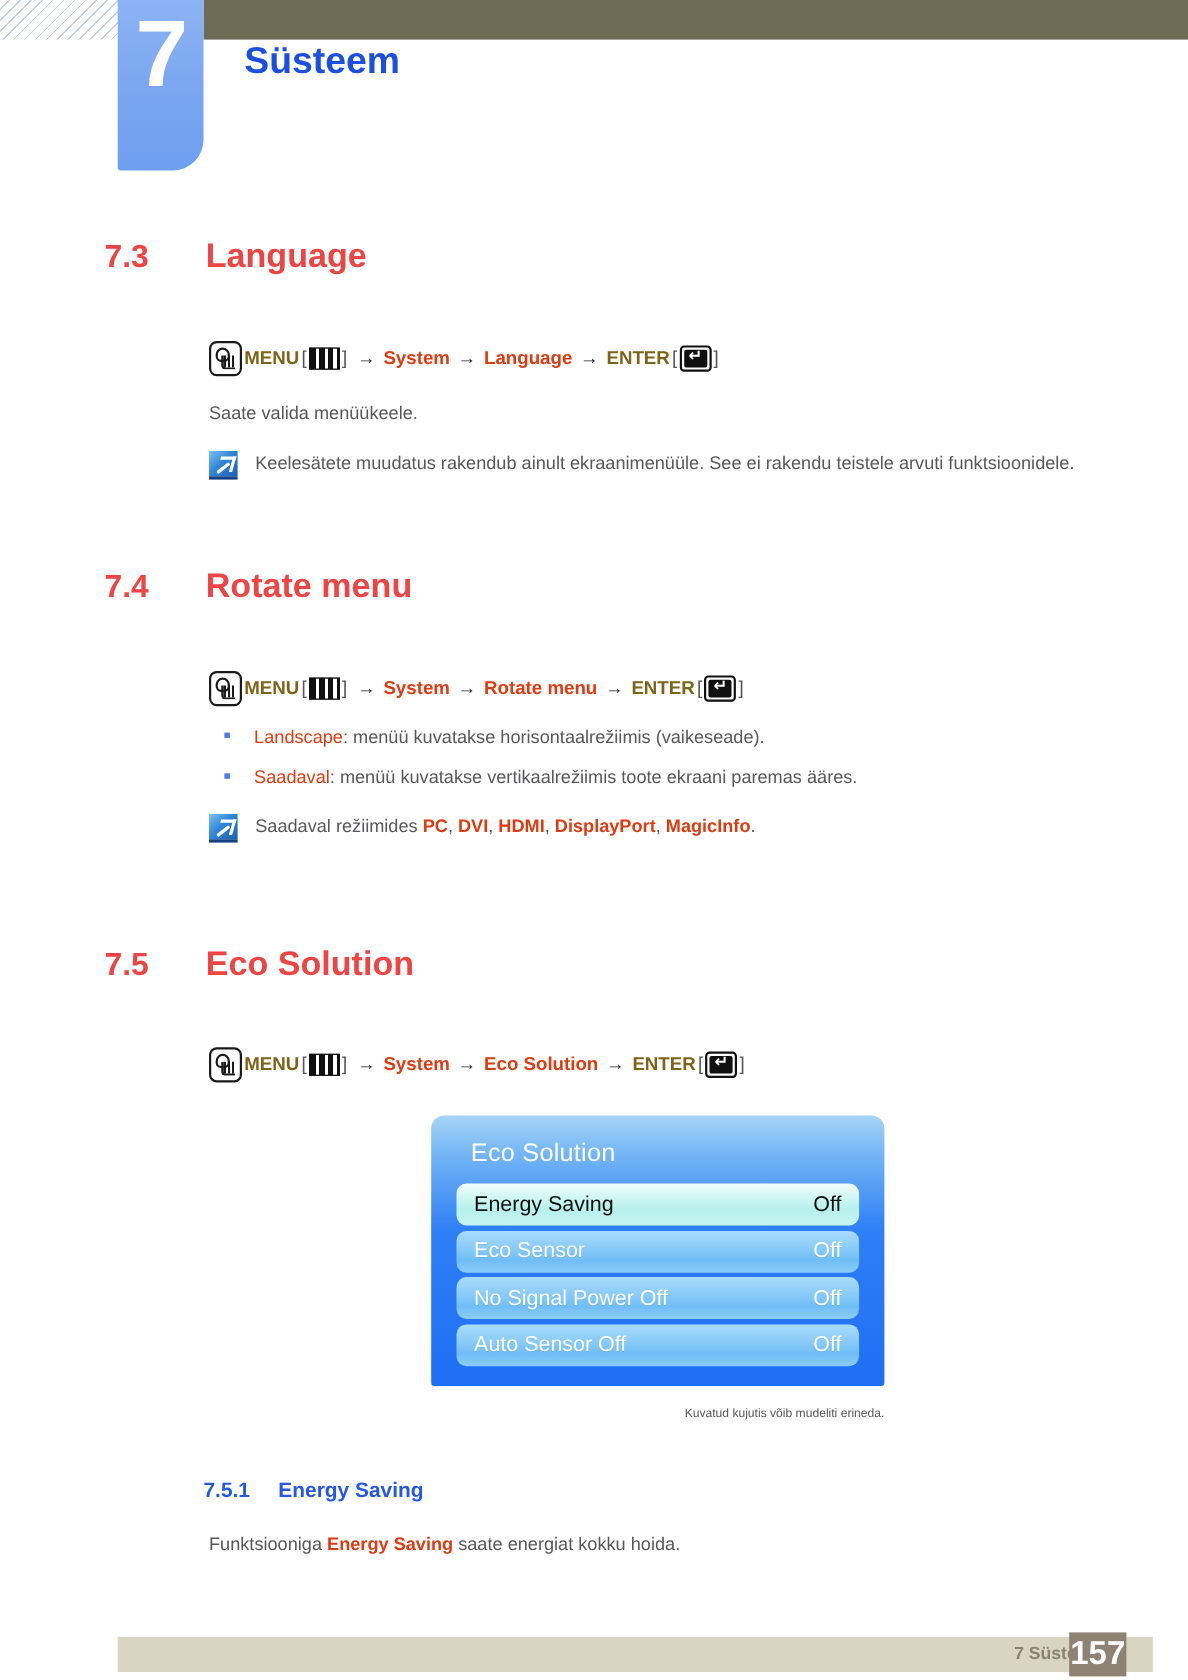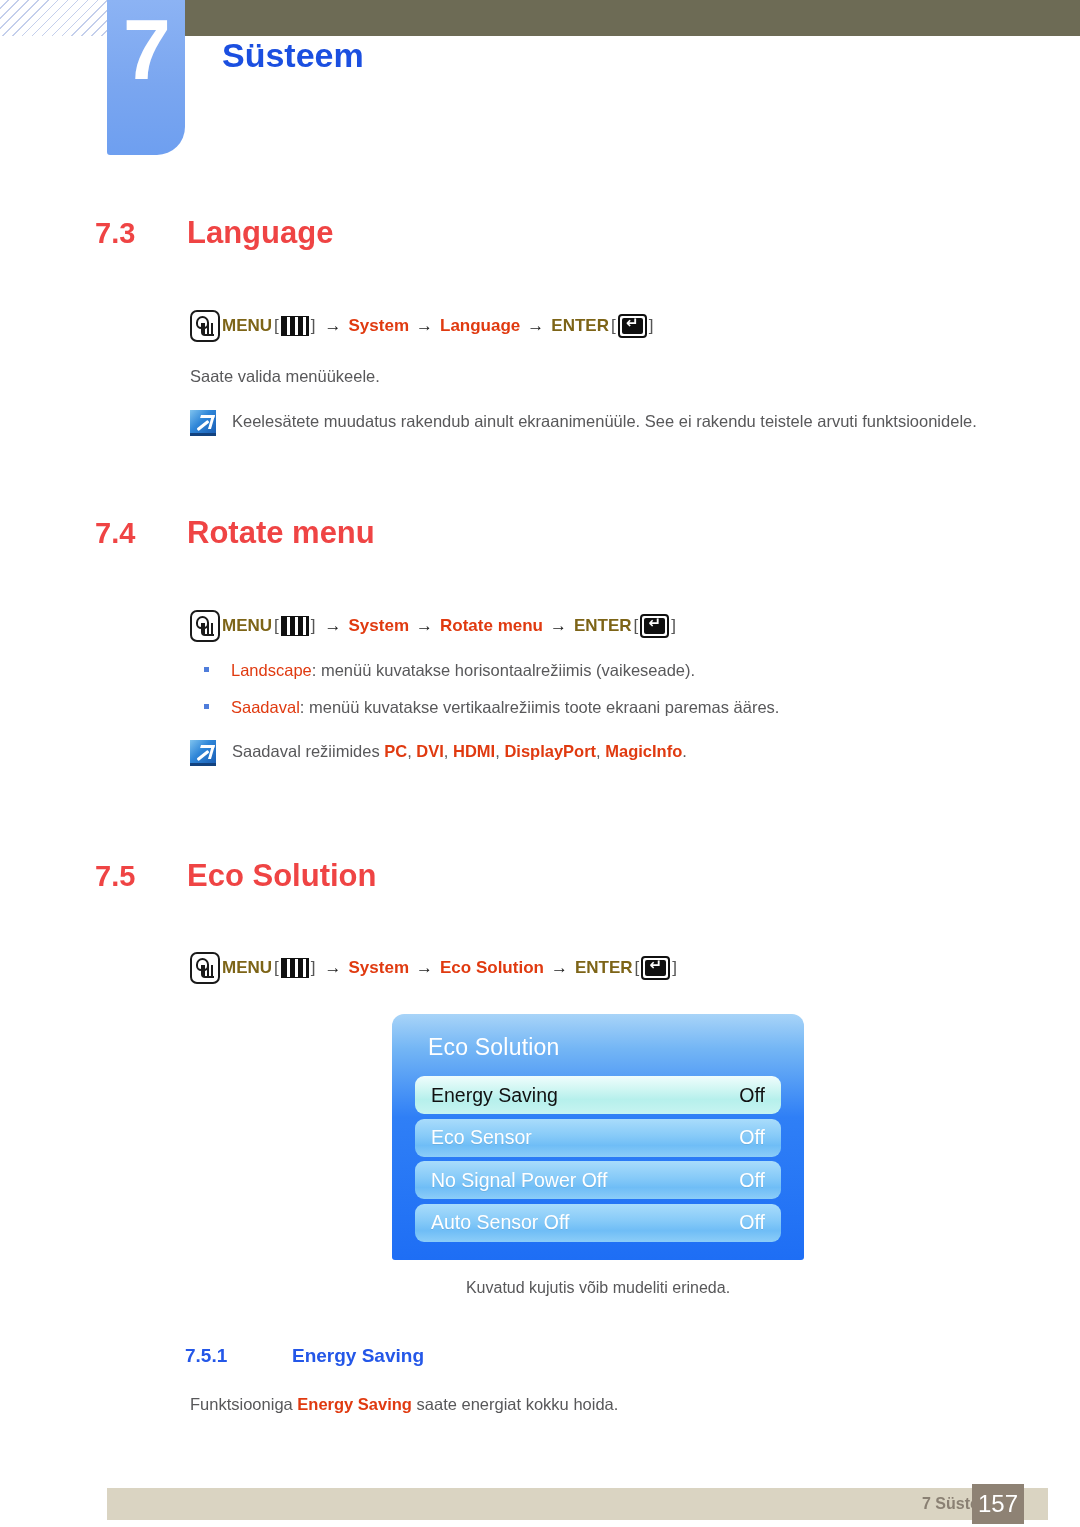--- a/index.html
+++ b/index.html
@@ -75,21 +75,20 @@
   }
   .h2 .txt {
     font-size: 31px;
   }
   .h3 {
     position: absolute;
     display: flex;
     align-items: baseline;
     color: #2457e8;
     font-weight: bold;
-    gap: 39px;
   }
   .h3 .num { width: 68px; font-size: 19px; }
   .h3 .txt { font-size: 19px; }
 
   
   .menupath {
     position: absolute;
     display: flex;
     align-items: center;
     font-size: 17px;
@@ -288,22 +287,22 @@
     background: linear-gradient(180deg,
       #f0fdfd 0%, #d4f7f4 30%, #b6f0ec 62%, #c7f4f1 100%);
     color: #111111;
     text-shadow: none;
   }
   .osd-caption {
     position: absolute;
     top: 1279px;
     left: 392px;
     width: 412px;
-    text-align: center;
-    font-size: 16px;
+    text-align: right;
+    font-size: 11px;
     color: #58585a;
   }
 
   
   .footer-bar {
     position: absolute;
     left: 107px; top: 1488px;
     width: 941px; height: 32px;
     background: #dad4c2;
   }
@@ -313,22 +312,22 @@
     font-size: 16px;
     color: #8a8073;
     font-weight: bold;
   }
   .footer-page {
     position: absolute;
     left: 972px; top: 1484px;
     width: 52px; height: 40px;
     background: #8e8274;
     color: #ffffff;
-    font-size: 24px;
-    font-weight: normal;
+    font-size: 30px;
+    font-weight: bold;
     display: flex;
     align-items: center;
     justify-content: center;
   }
 </style>
 </head>
 <body>
 
 <div class="hatch"></div>
 <div class="topbar"></div>

